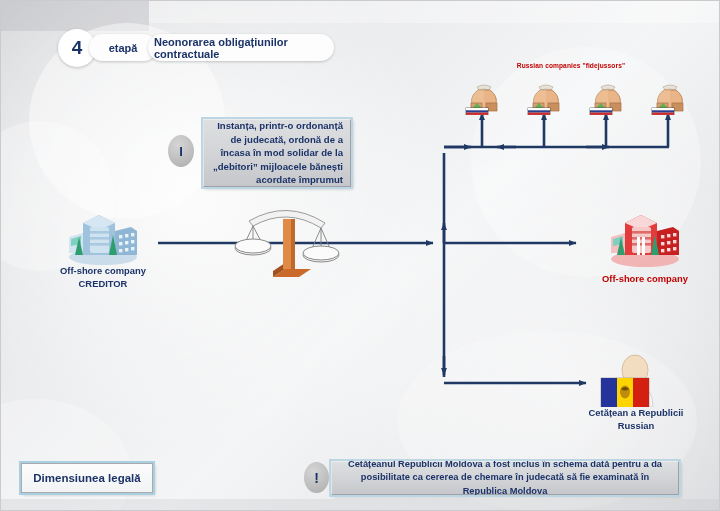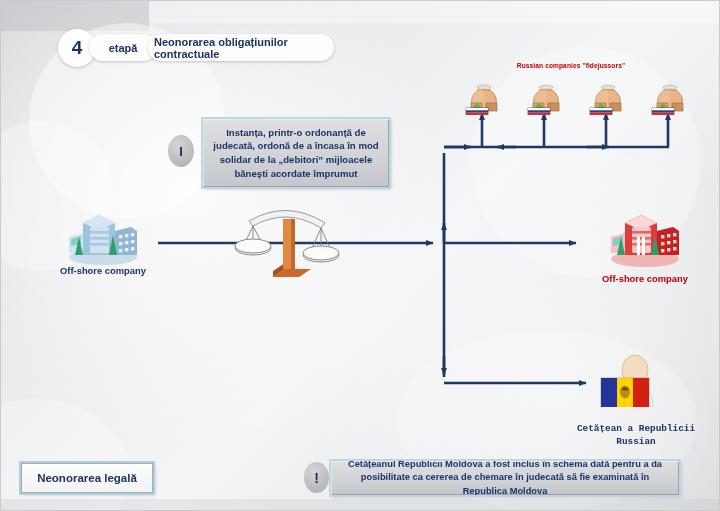--- a/index.html
+++ b/index.html
@@ -50,21 +50,21 @@
     position:absolute;box-sizing:border-box;
     background:linear-gradient(180deg,#dedfe1 0%,#d2d3d6 55%,#c6c7cb 100%);
     border:1px solid #9fa1a6;
     border-top-color:#eceded;border-left-color:#e4e5e7;
     outline:2px solid #bcd6e4;
     box-shadow:2px 2px 3px rgba(0,0,0,.22);
     display:flex;align-items:center;justify-content:center;
     text-align:center;color:#1b3368;font-weight:bold;
     line-height:1.42;
   }
-  #callout-court{left:202px;top:118px;width:186px;height:68px;font-size:9.6px;padding:22px 7px;}
+  #callout-court{left:202px;top:118px;width:148px;height:68px;font-size:9.6px;padding:22px 7px;text-align:right;}
   #callout-note{left:330px;top:460px;width:348px;height:34px;font-size:9.3px;padding:3px 8px;}
 
   
   #legal-box{
     position:absolute;left:20px;top:462px;width:132px;height:30px;box-sizing:border-box;
     background:linear-gradient(180deg,#fcfcfc 0%,#f2f3f4 100%);
     border:1px solid #a8aaae;outline:2px solid #a9cfe0;
     box-shadow:2px 2px 3px rgba(0,0,0,.20);
     display:flex;align-items:center;justify-content:center;
     font-size:11.5px;font-weight:bold;color:#1b3368;
@@ -138,21 +138,21 @@
   <div class="hdr-num">4</div>
   <div class="hdr-pill" id="pill-etapa">etapă</div>
   <div class="hdr-pill" id="pill-title">Neonorarea obligațiunilor contractuale</div>
 
   <div class="marker" style="left:167px;top:134px;width:26px;height:32px;font-size:13px;">I</div>
   <div class="callout" id="callout-court">Instanța, printr-o ordonanță de judecată, ordonă de a încasa în mod solidar de la „debitori” mijloacele bănești acordate împrumut</div>
 
   <div class="marker" style="left:303px;top:461px;width:25px;height:31px;font-size:14px;">!</div>
   <div class="callout" id="callout-note">Cetățeanul Republicii Moldova a fost inclus în schema dată pentru a da posibilitate ca cererea de chemare în judecată să fie examinată în Republica Moldova</div>
 
-  <div id="legal-box">Neonorarea legală</div>
+  <div id="legal-box">Dimensiunea legală</div>
 
   <svg class="icon-abs" style="left:58px;top:196px;" width="88" height="70" viewBox="0 0 88 70">
     <ellipse cx="44" cy="60" rx="34" ry="8" fill="#bcd4e6" opacity=".75"></ellipse>
     <path d="M24 58 L24 26 L40 18 L56 26 L56 58 z" fill="#9fc3dd"></path>
     <path d="M24 26 L40 18 L56 26 L40 33 z" fill="#d6e7f3"></path>
     <rect x="31" y="30" width="19" height="26" rx="2" fill="#cfe2f0"></rect>
     <rect x="31" y="34" width="19" height="2.6" fill="#a9c9e0"></rect>
     <rect x="31" y="40" width="19" height="2.6" fill="#a9c9e0"></rect>
     <rect x="31" y="46" width="19" height="2.6" fill="#a9c9e0"></rect>
     <path d="M56 34 L72 30 L78 34 L78 58 L56 58 z" fill="#8fb6d4"></path>
@@ -167,20 +167,21 @@
         <rect x="66" y="51" width="3.4" height="3.4"></rect>
       <rect x="72" y="50" width="3.4" height="3.4"></rect>
     </g>
     <path d="M10 40 L24 36 L24 56 L10 56 z" fill="#cfe2f0" opacity=".9"></path>
     <path d="M12 42 L22 39 L22 47 L12 49 z" fill="#7fd0c0"></path>
     <path d="M16 58 L20 40 L24 58 z" fill="#2f9e6e"></path>
     <path d="M50 58 L54 38 L58 58 z" fill="#2f9e6e"></path>
   </svg>
   <div class="ent-label lbl-blue" style="left:42px;top:264px;width:120px;">
     <div>Off-shore company</div>
+    <div>CREDITOR</div>
   </div>
 
   <svg class="icon-abs" style="left:232px;top:196px;" width="108" height="86" viewBox="0 0 108 86">
     <path d="M40 80 L52 72 L78 72 L66 80 z" fill="#c96a2a"></path>
     <path d="M40 80 L40 74 L52 66 L52 72 z" fill="#a3521f"></path>
     <rect x="50" y="22" width="11" height="50" fill="#e08a46"></rect>
     <rect x="58" y="22" width="4" height="50" fill="#bd6a2c"></rect>
     <path d="M16 24 Q54 2 92 26 L88 31 Q54 10 20 29 z" fill="#f2f2f2" stroke="#9a9a9a" stroke-width="1"></path>
     <g stroke="#7f7f7f" stroke-width=".9" fill="none">
       <path d="M20 29 L10 50 M20 29 L31 50 M20 29 L20 50"></path>
@@ -279,18 +280,18 @@
     <ellipse cx="38" cy="25" rx="13" ry="15" fill="#f2ddc0" stroke="#d8bf9c" stroke-width="1"></ellipse>
     <rect x="4" y="33" width="48" height="30" fill="#ffffff" stroke="#8a8a8a" stroke-width=".6"></rect>
     <rect x="4" y="33" width="16" height="30" fill="#24349b"></rect>
     <rect x="20" y="33" width="16" height="30" fill="#ffd400"></rect>
     <rect x="36" y="33" width="16" height="30" fill="#d32011"></rect>
     <g transform="translate(28,42)">
       <ellipse cx="0" cy="5" rx="5" ry="6.5" fill="#b8860b" opacity=".92"></ellipse>
       <path d="M-4 2 q4 -4 8 0 q-4 3 -8 0 z" fill="#6b4f0a"></path>
     </g>
   </svg>
-  <div class="ent-label lbl-blue" style="left:572px;top:422px;width:126px;font-family:Liberation Mono, monospace;">
+  <div class="ent-label lbl-blue" style="left:572px;top:406px;width:126px;">
     <div>Cetățean a Republicii</div>
     <div>Russian</div>
   </div>
 
 </div>
 
 </body></html>

